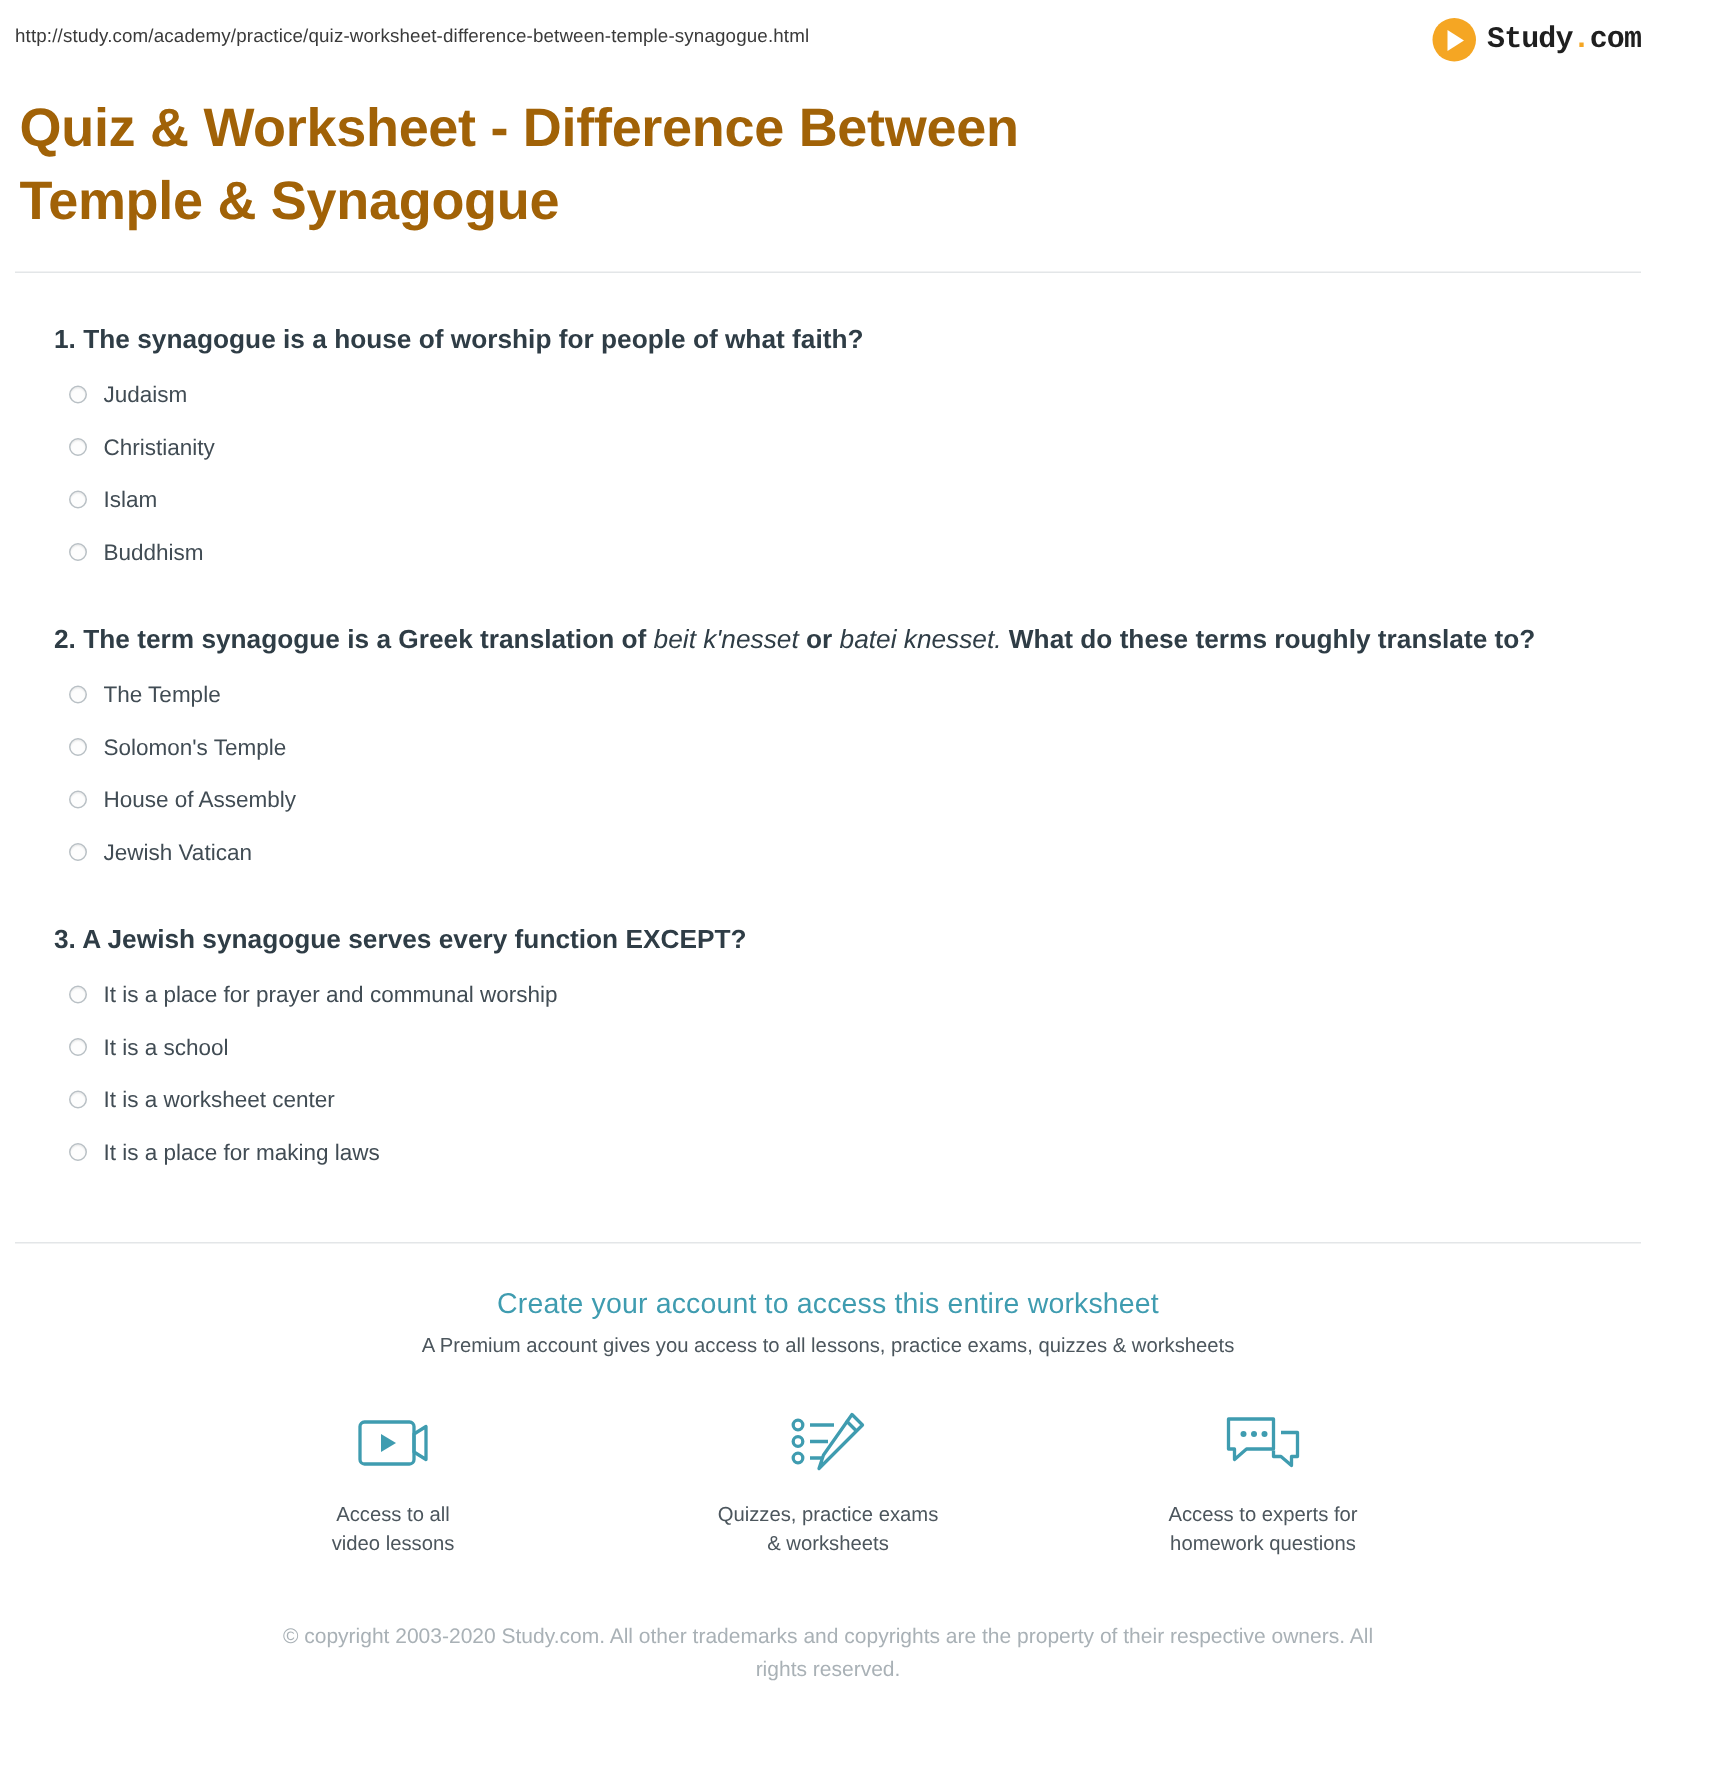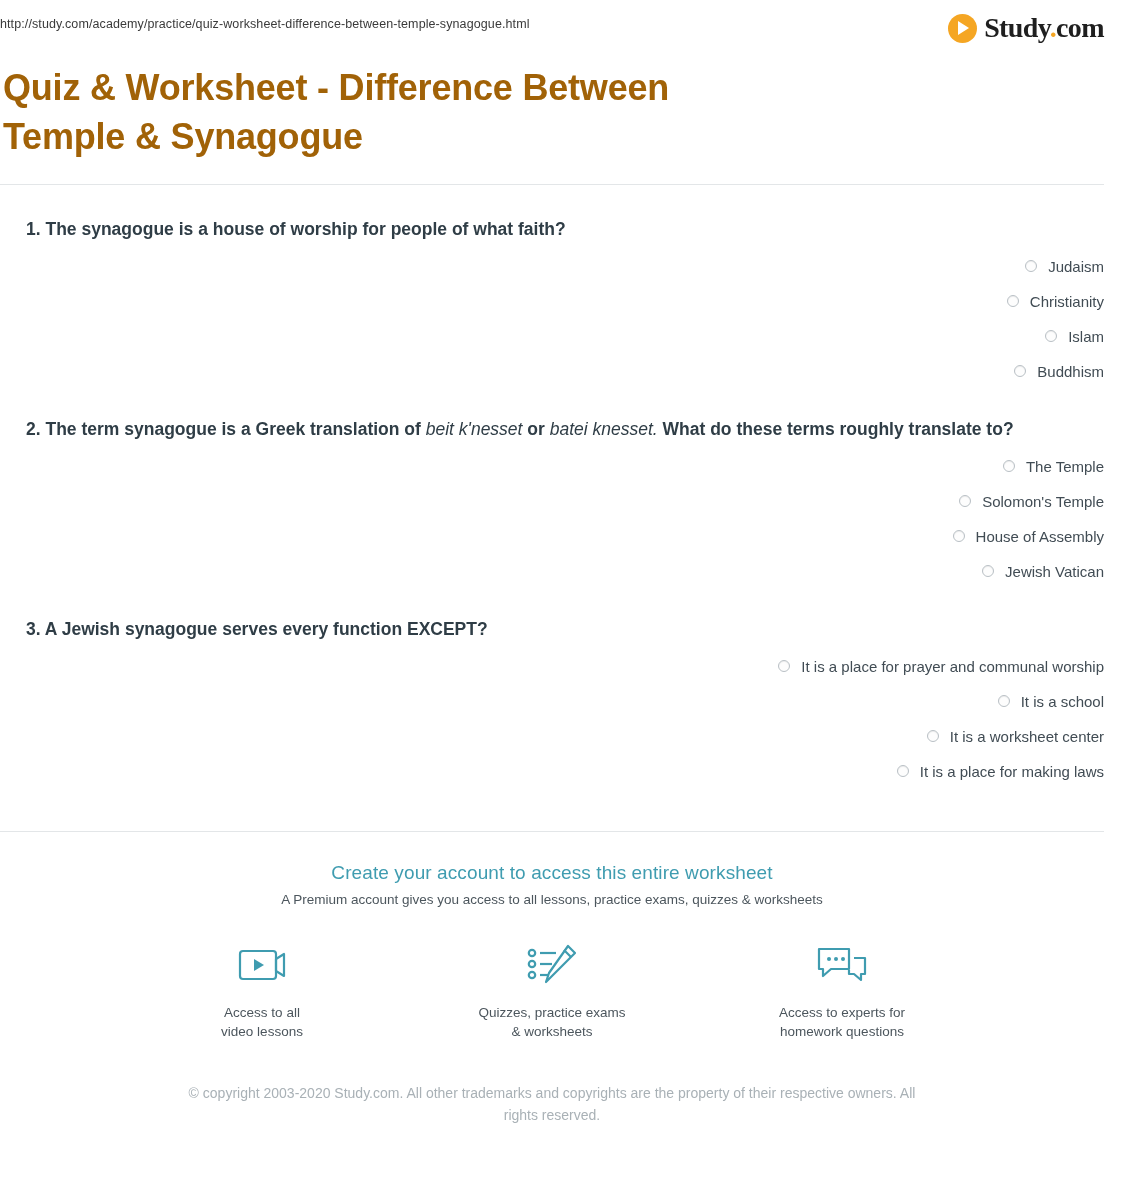--- a/index.html
+++ b/index.html
@@ -10,21 +10,21 @@
   }
   body {
     width: 1140px;
     min-height: 1188px;
     font-family: "Liberation Sans", sans-serif;
     color: #333333;
   }
   .page {
     width: 1104px;
     position: relative;
-    padding: 0 0;
+    padding: 0 10px;
   }
   
   .top-bar {
     display: flex;
     align-items: flex-start;
     justify-content: space-between;
     padding: 12px 0 4px 0;
   }
   .url {
     font-size: 12.5px;
@@ -50,25 +50,25 @@
   .brand-mark::after {
     content: "";
     position: absolute;
     left: 10px;
     top: 7.5px;
     border-left: 11px solid #ffffff;
     border-top: 7px solid transparent;
     border-bottom: 7px solid transparent;
   }
   .brand-text {
-    font-size: 28px;
+    font-size: 20px;
     font-weight: bold;
     color: #1f1f1f;
     letter-spacing: -0.6px;
-    font-family: Liberation Serif, serif;
+    font-family: Liberation Mono, monospace;
   }
   .brand-text .dot { color: #f5a623; }
   .brand-text .com { color: #1f1f1f; font-weight: bold; }
 
   h1.title {
     font-size: 36px;
     line-height: 1.36;
     font-weight: bold;
     color: #a16207;
     margin: 16px 0 0 3px;
@@ -99,21 +99,20 @@
     font-weight: normal;
   }
   .options { margin: 0; padding: 0; list-style: none; }
   .option {
     display: flex;
     align-items: center;
     gap: 11px;
     padding: 9px 0 9px 10px;
     font-size: 15px;
     color: #414c54;
-    justify-content: flex-end;
   }
   .radio {
     width: 12px;
     height: 12px;
     border: 1px solid #b9c0c5;
     border-radius: 50%;
     background: #fdfdfd;
     flex: 0 0 auto;
     box-shadow: inset 0 1px 1px rgba(0,0,0,0.07);
   }

